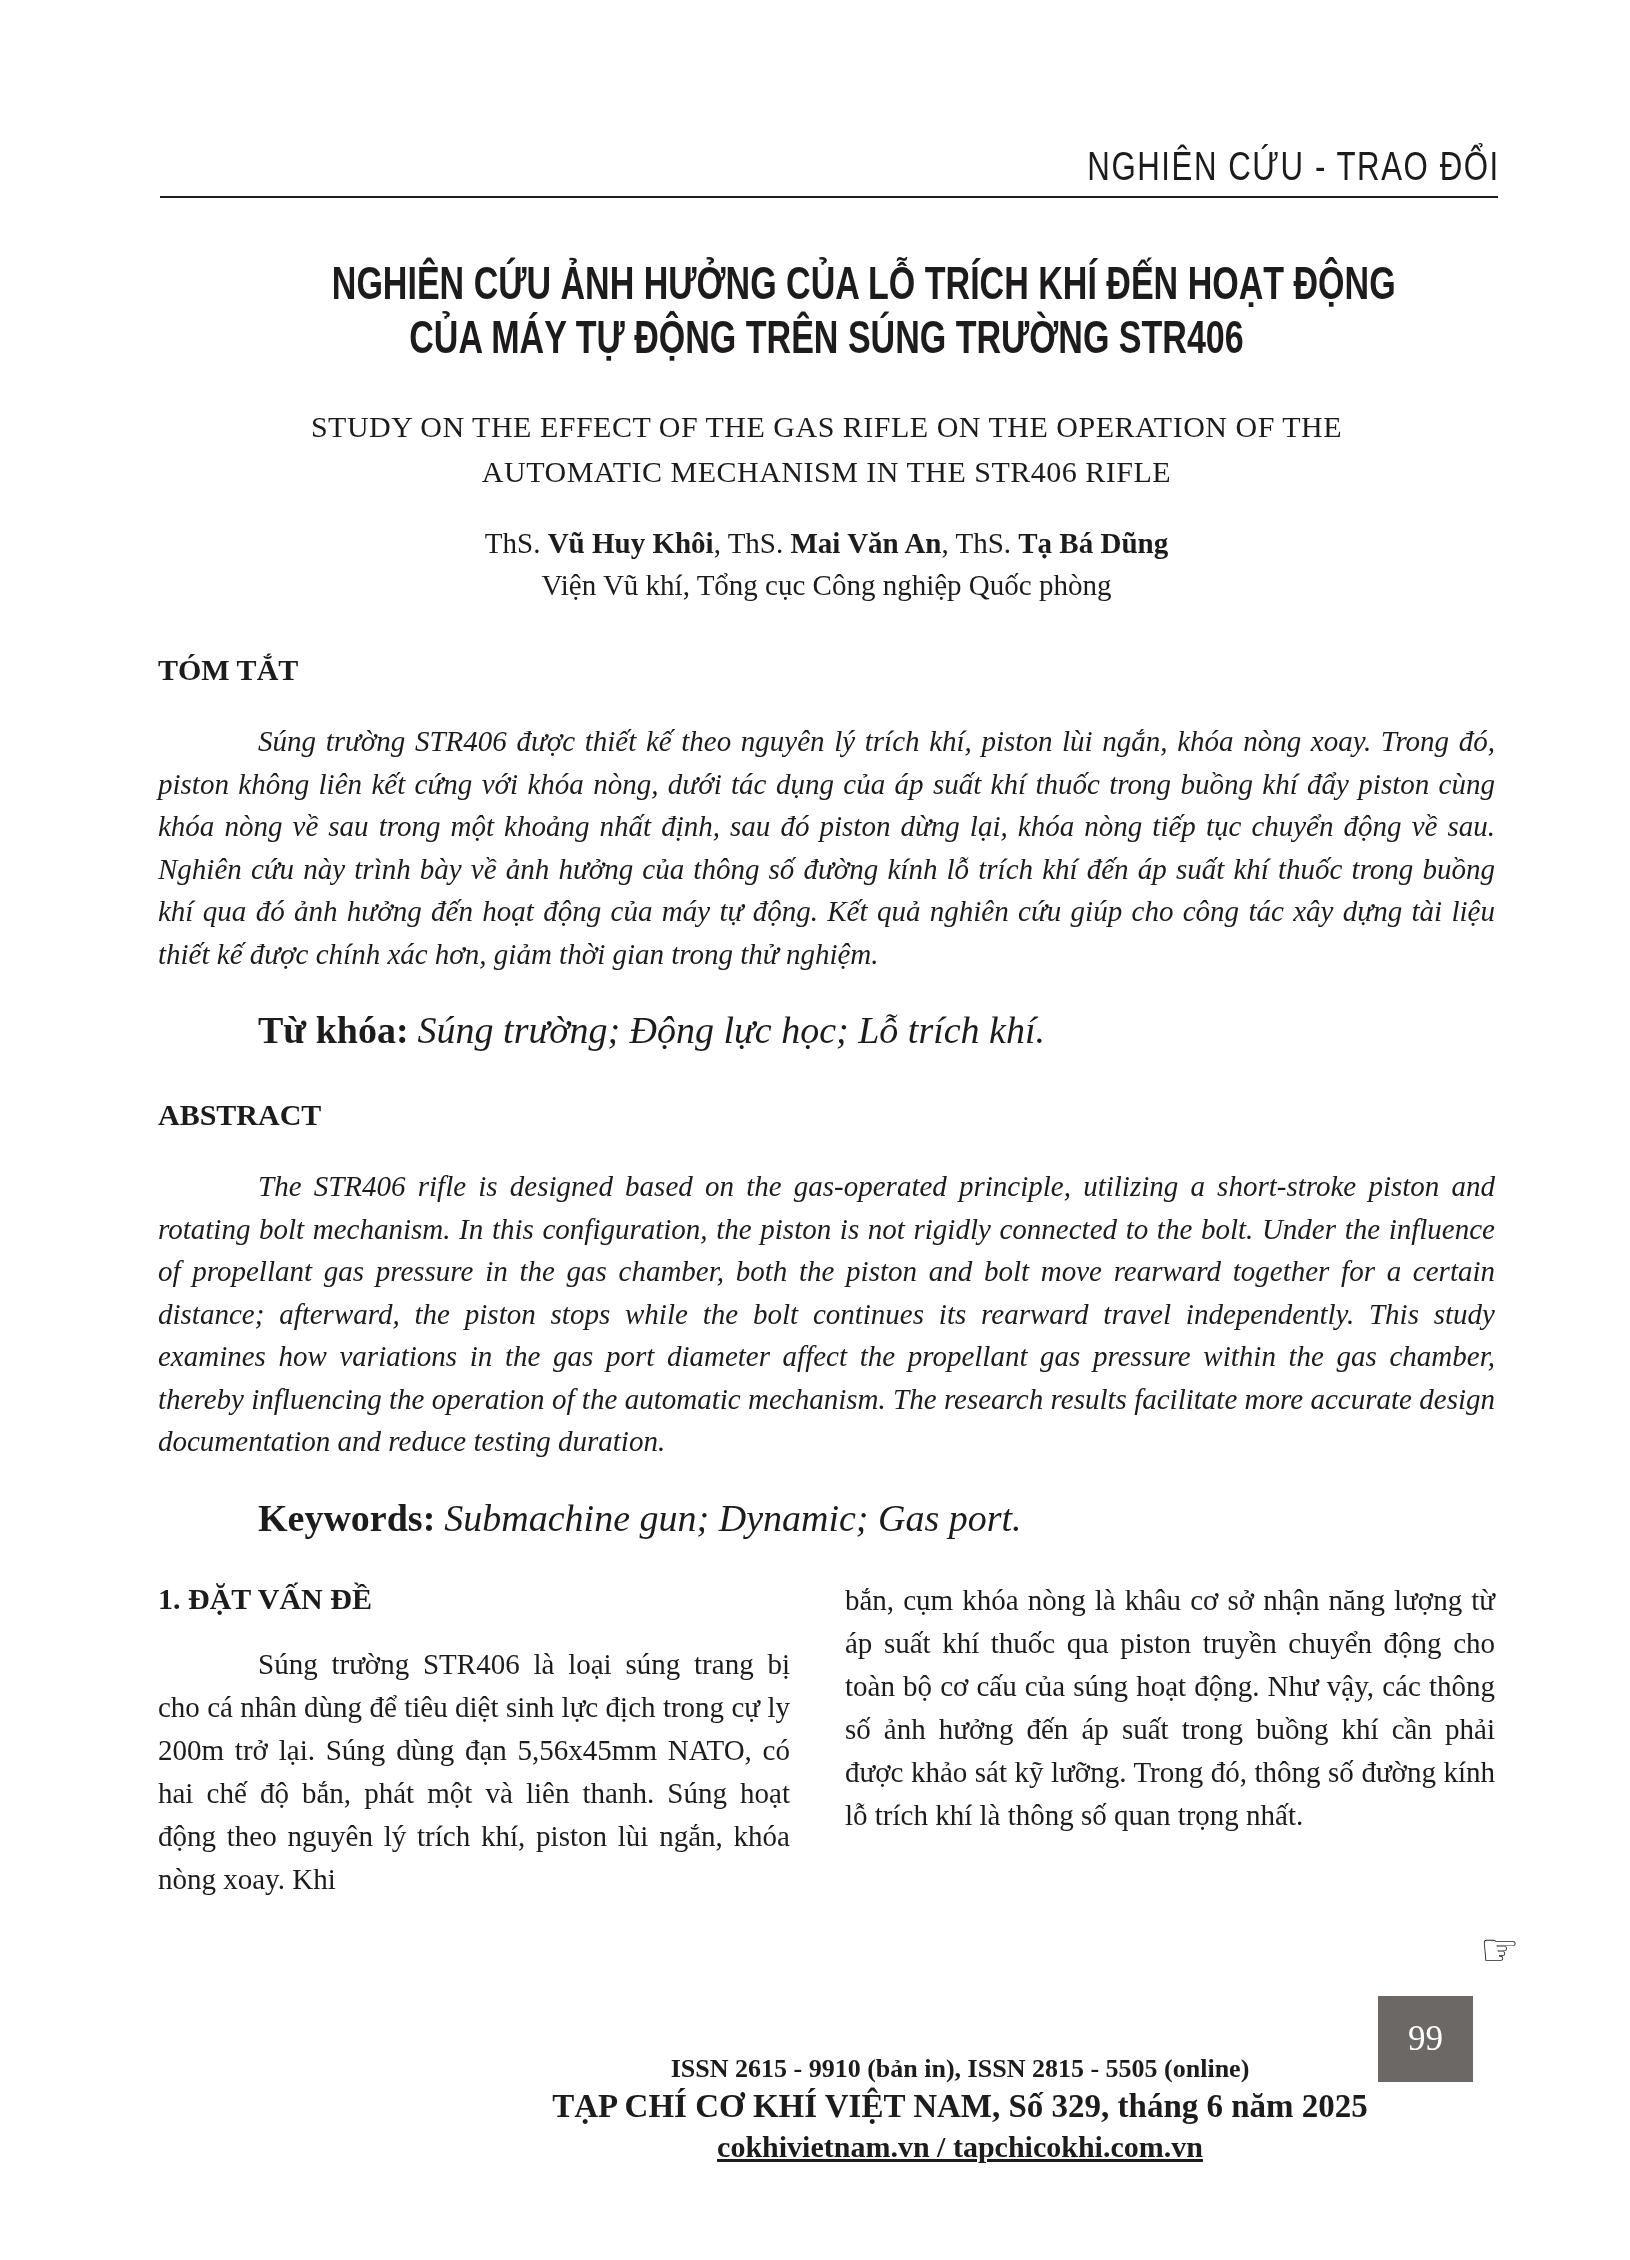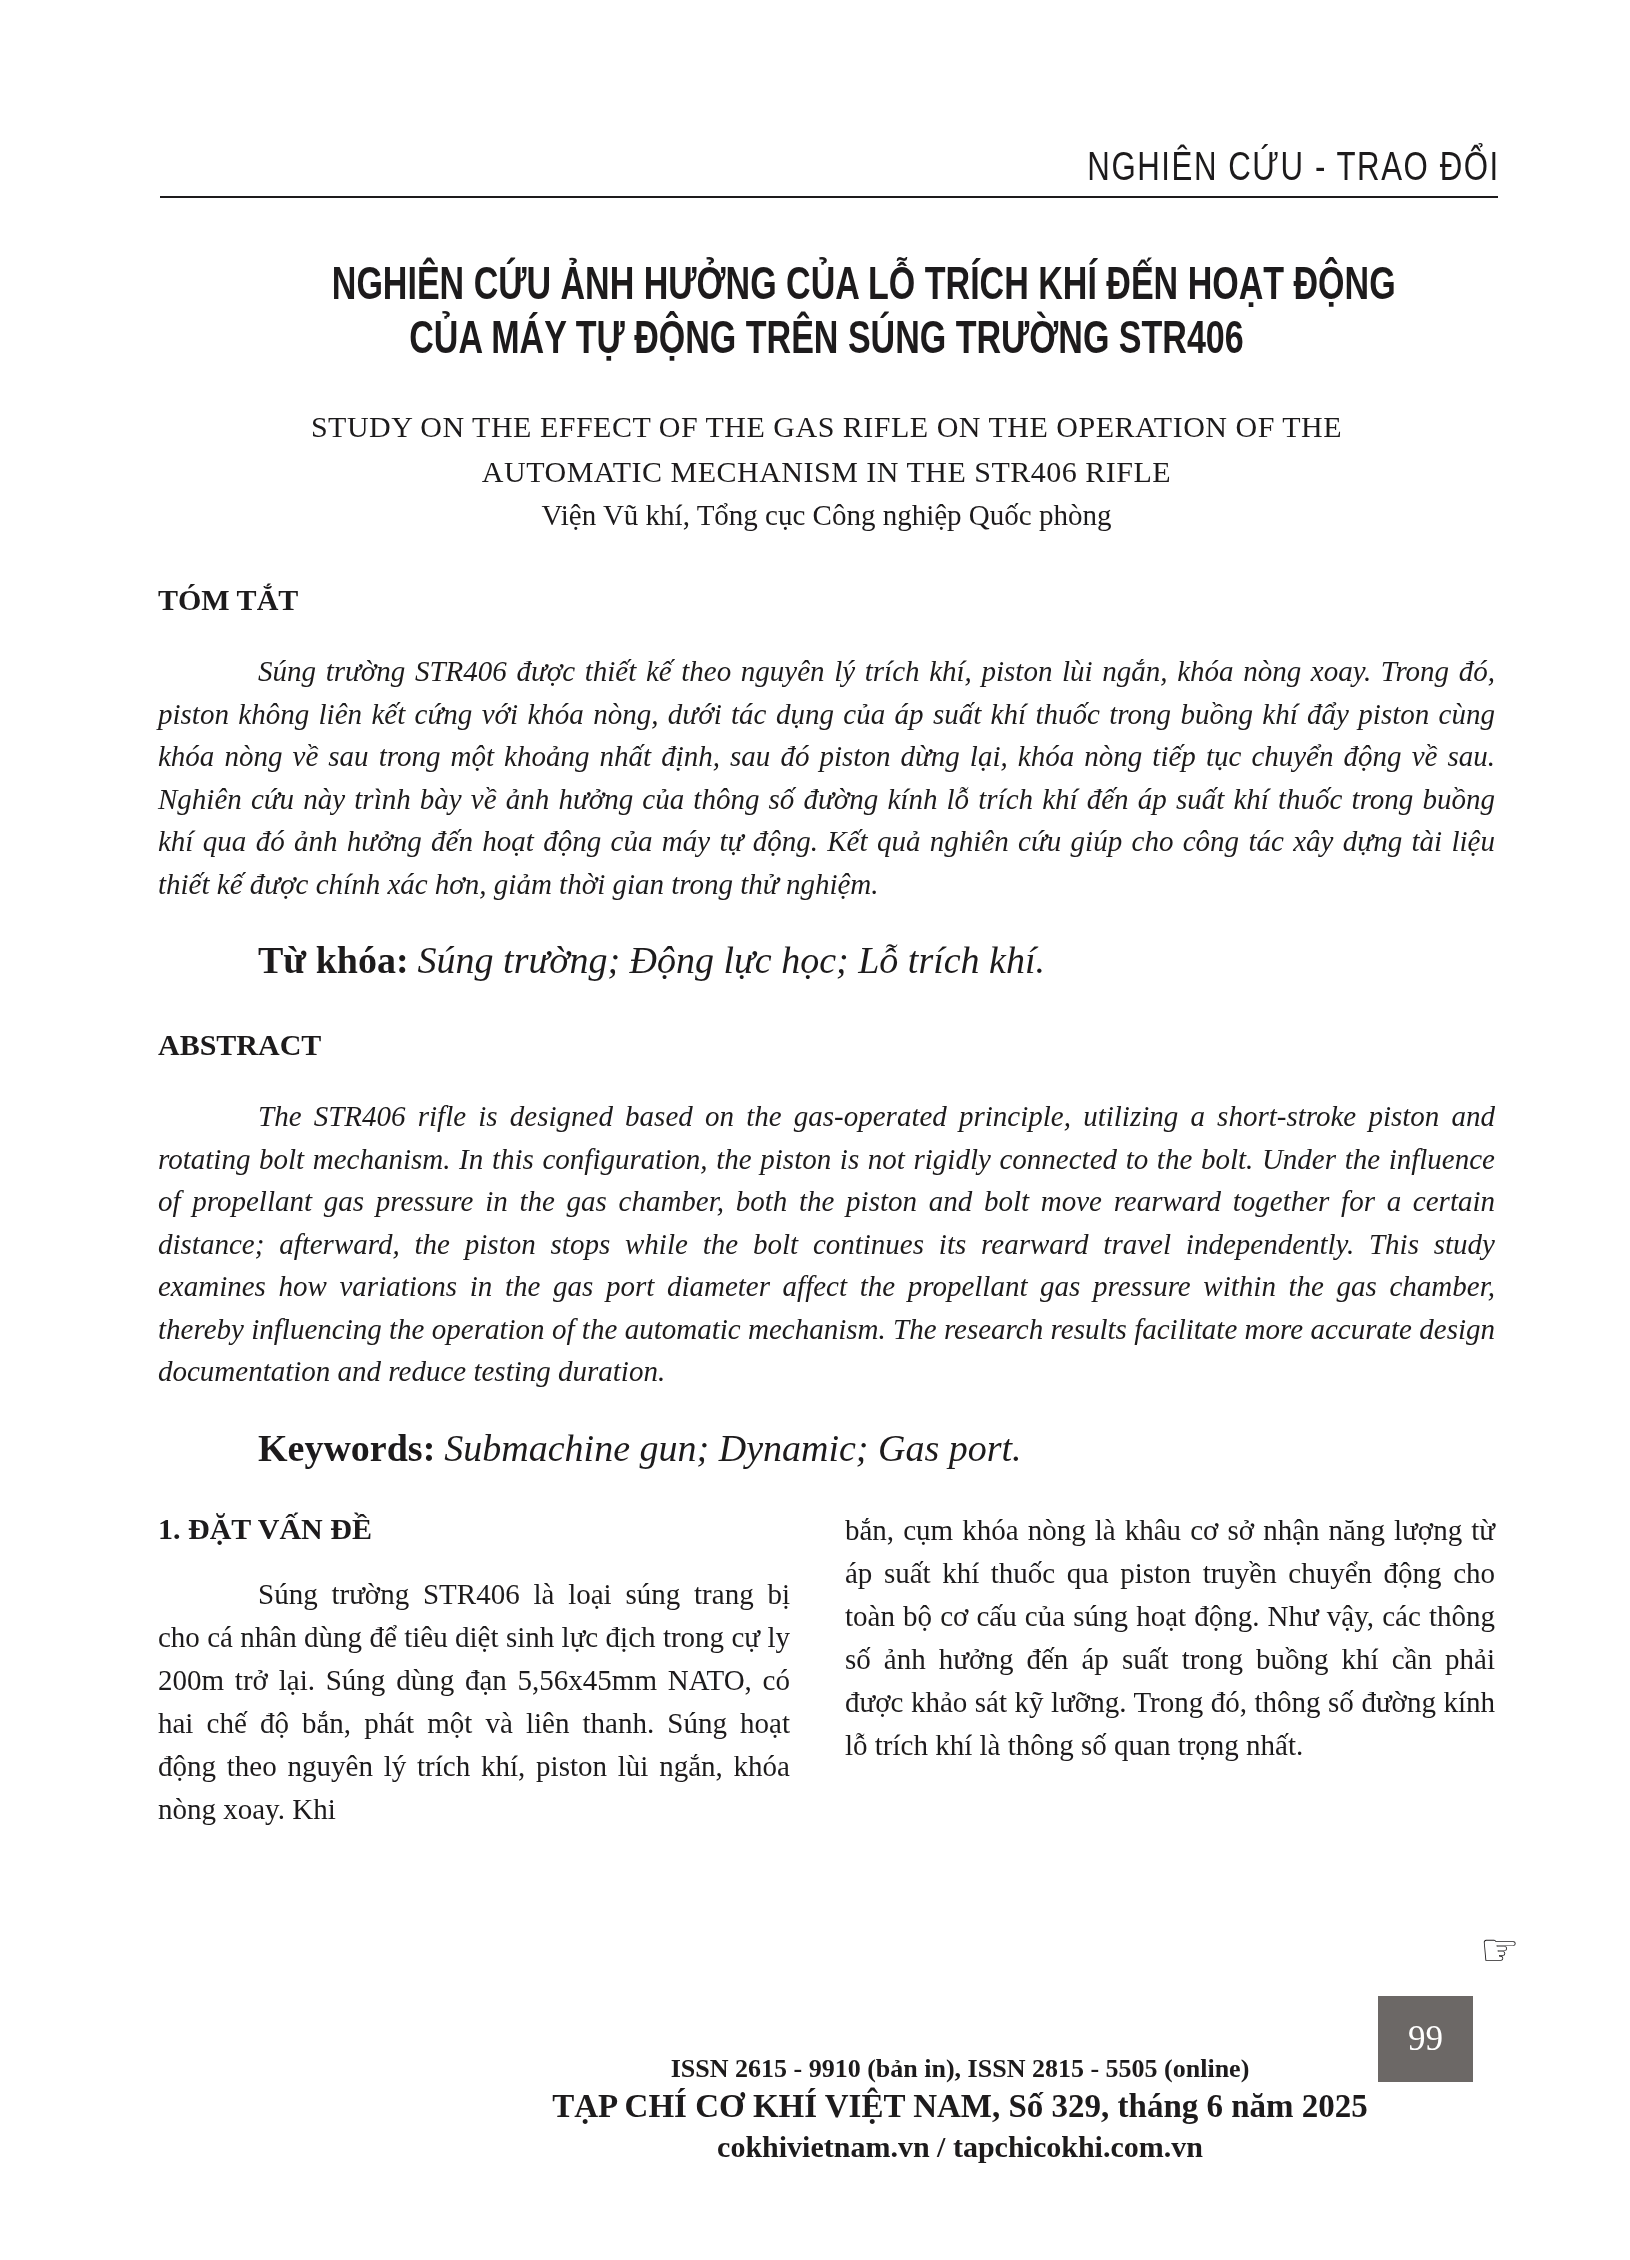--- a/index.html
+++ b/index.html
@@ -74,21 +74,21 @@
     font-size:44px; line-height:44px;
   }
 
   
   .footer {
     position:absolute; left:425px; top:2052px; width:1070px;
     text-align:center; font-weight:bold;
   }
   .f-issn    { font-size:26px; line-height:33px; }
   .f-journal { font-size:33px; line-height:42px; }
-  .f-web     { font-size:30px; line-height:40px; }
+  .f-web     { font-size:30px; line-height:40px;text-decoration:underline; }
 
   .page-num {
     position:absolute; left:1378px; top:1996px;
     width:95px; height:86px;
     background:#6c6866; color:#ffffff;
     display:flex; align-items:center; justify-content:center;
     font-size:35px;
   }
 </style>
 </head>
@@ -104,20 +104,21 @@
     <h1 class="title-vi">
       <span class="line">NGHIÊN CỨU ẢNH HƯỞNG CỦA LỖ TRÍCH KHÍ ĐẾN HOẠT ĐỘNG</span>
       <span class="line">CỦA MÁY TỰ ĐỘNG TRÊN SÚNG TRƯỜNG STR406</span>
     </h1>
 
     <h2 class="title-en">
       <span class="line">STUDY ON THE EFFECT OF THE GAS RIFLE ON THE OPERATION OF THE</span>
       <span class="line">AUTOMATIC MECHANISM IN THE STR406 RIFLE</span>
     </h2>
 
+    <div class="authors"><span>ThS. </span><b>Vũ Huy Khôi</b><span>, ThS. </span><b>Mai Văn An</b><span>, ThS. </span><b>Tạ Bá Dũng</b></div>
 
     <div class="affiliation">Viện Vũ khí, Tổng cục Công nghiệp Quốc phòng</div>
 
     <div class="sec-heading">TÓM TẮT</div>
     <p class="abstract-para">Súng trường STR406 được thiết kế theo nguyên lý trích khí, piston lùi ngắn, khóa nòng xoay. Trong đó, piston không liên kết cứng với khóa nòng, dưới tác dụng của áp suất khí thuốc trong buồng khí đẩy piston cùng khóa nòng về sau trong một khoảng nhất định, sau đó piston dừng lại, khóa nòng tiếp tục chuyển động về sau. Nghiên cứu này trình bày về ảnh hưởng của thông số đường kính lỗ trích khí đến áp suất khí thuốc trong buồng khí qua đó ảnh hưởng đến hoạt động của máy tự động. Kết quả nghiên cứu giúp cho công tác xây dựng tài liệu thiết kế được chính xác hơn, giảm thời gian trong thử nghiệm.</p>
     <p class="kw-line"><span class="kw-label">Từ khóa:</span><span class="kw-text">Súng trường; Động lực học; Lỗ trích khí.</span></p>
 
     <div class="sec-heading">ABSTRACT</div>
     <p class="abstract-para">The STR406 rifle is designed based on the gas-operated principle, utilizing a short-stroke piston and rotating bolt mechanism. In this configuration, the piston is not rigidly connected to the bolt. Under the influence of propellant gas pressure in the gas chamber, both the piston and bolt move rearward together for a certain distance; afterward, the piston stops while the bolt continues its rearward travel independently. This study examines how variations in the gas port diameter affect the propellant gas pressure within the gas chamber, thereby influencing the operation of the automatic mechanism. The research results facilitate more accurate design documentation and reduce testing duration.</p>
     <p class="kw-line"><span class="kw-label">Keywords:</span><span class="kw-text">Submachine gun; Dynamic; Gas port.</span></p>

